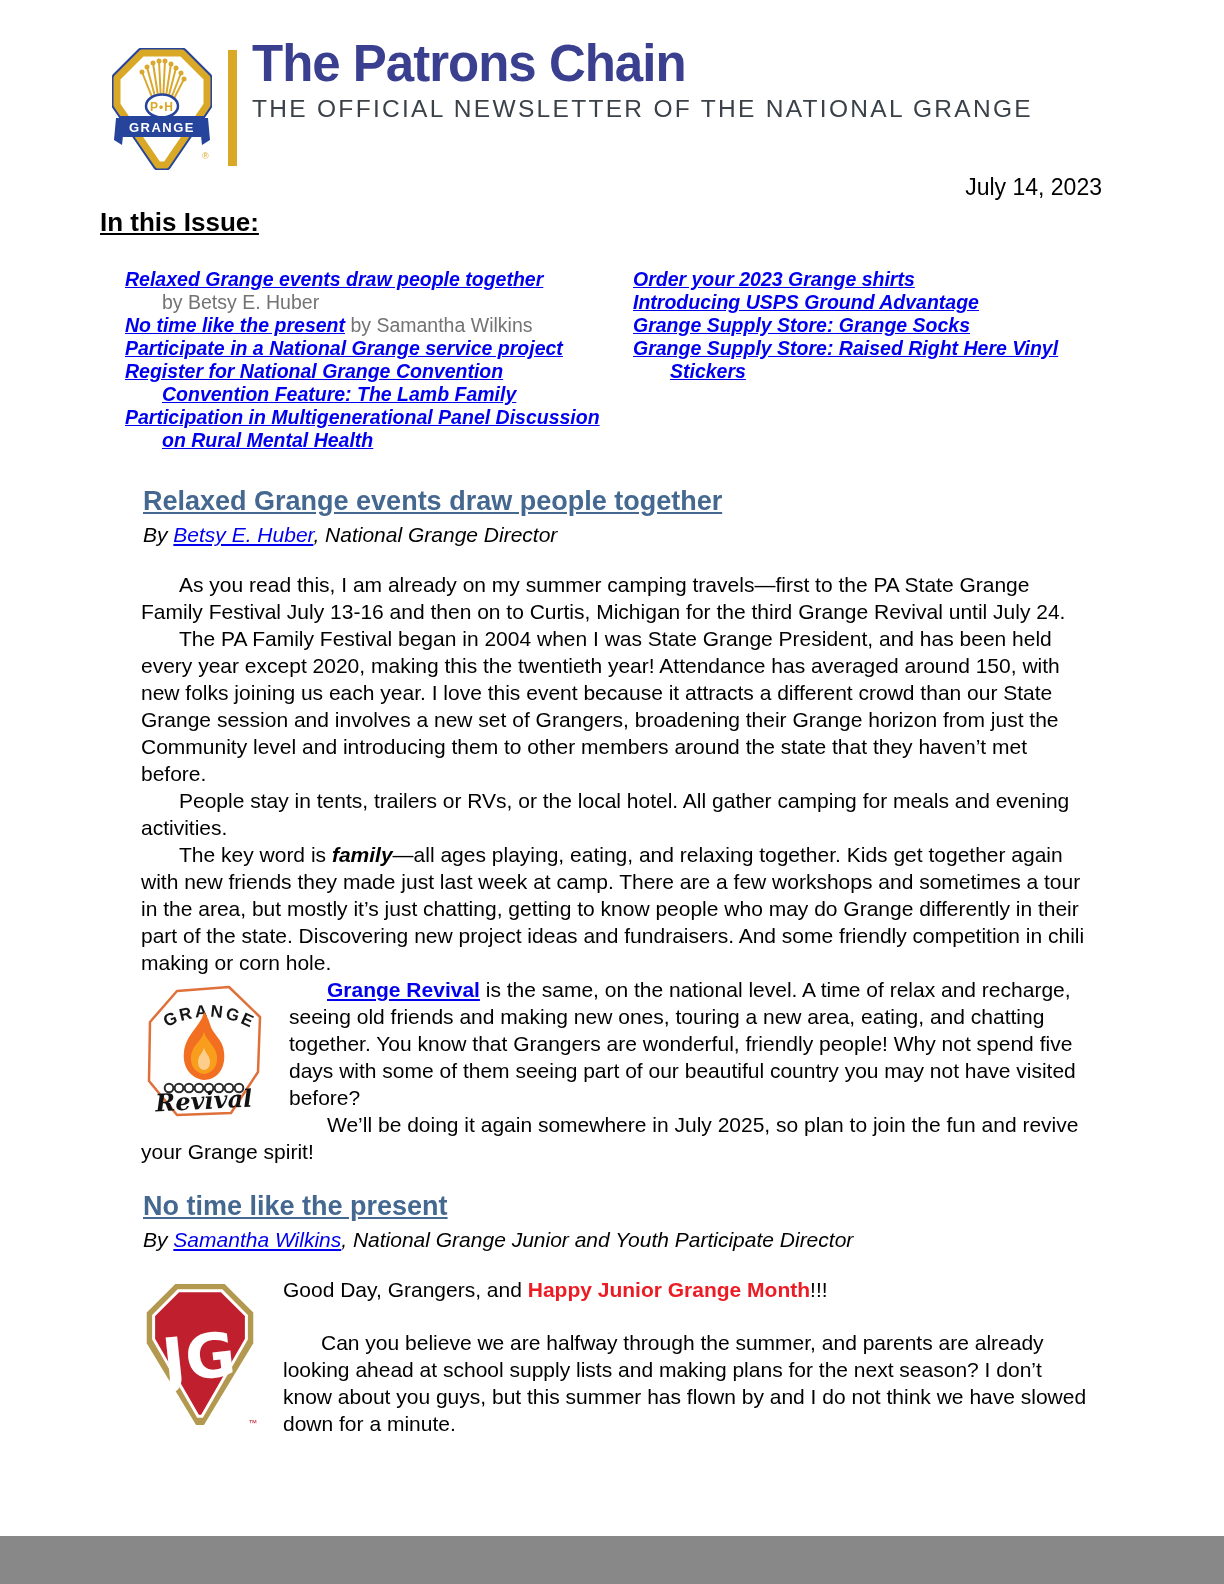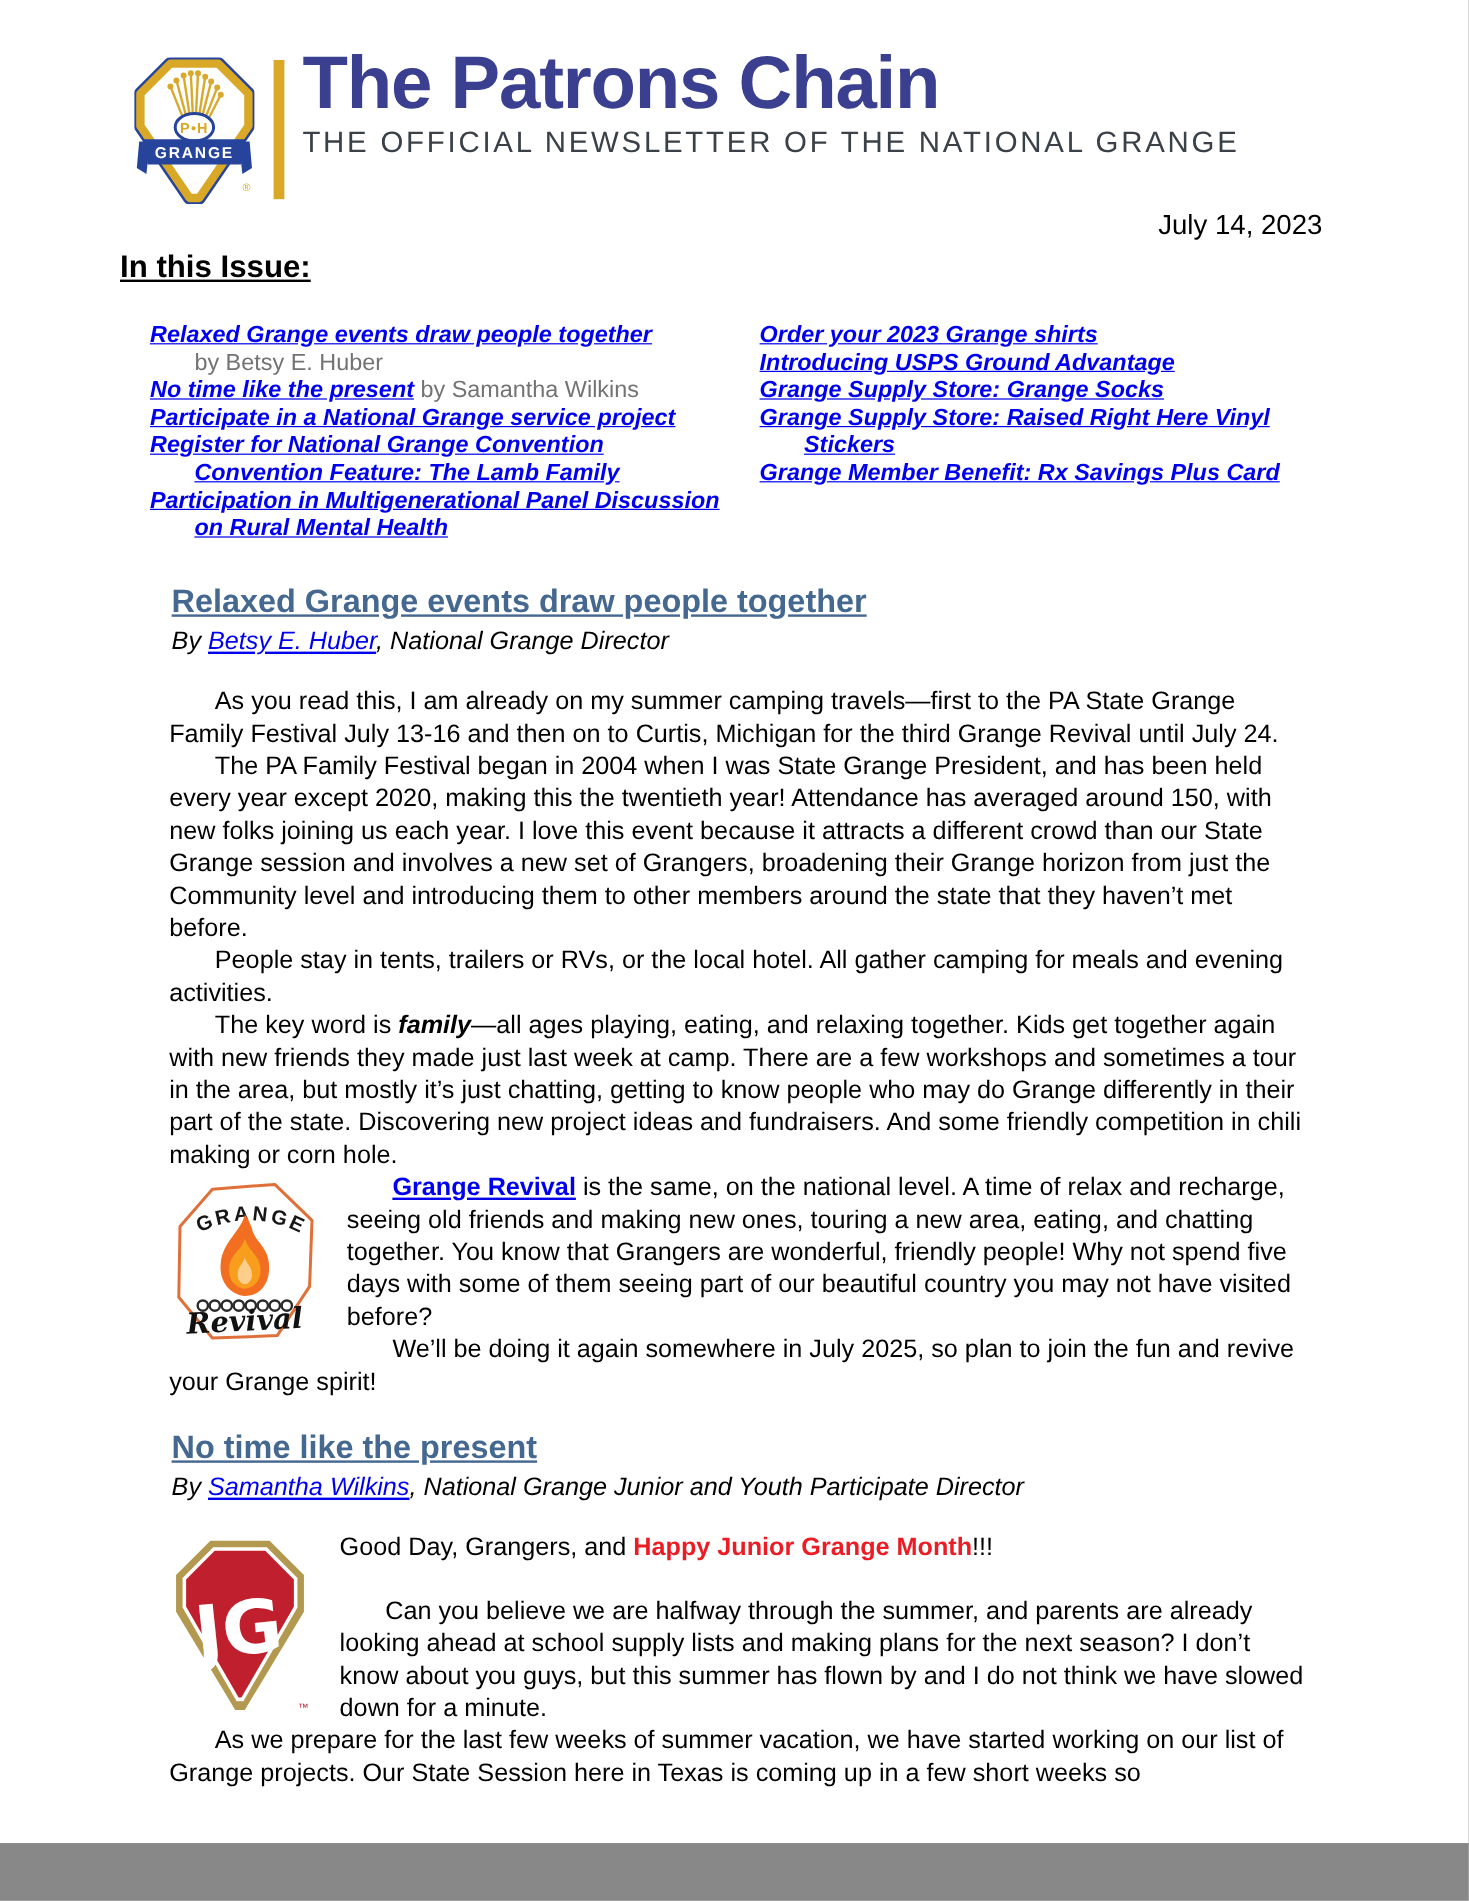--- a/index.html
+++ b/index.html
@@ -5,21 +5,21 @@
   html,body{margin:0;padding:0;background:#888;}
   .page{
     width:1224px;height:1536px;background:#fff;margin:0 auto;position:relative;
     overflow:hidden;font-family:"Liberation Sans",sans-serif;color:#000;
   }
   
   .masthead{display:flex;align-items:flex-start;padding:48px 0 0 112px;}
   .m-logo{width:100px;height:122px;flex:0 0 auto;}
   .gold-bar{width:9px;height:116px;background:#D8A826;margin:2px 15px 0 16px;flex:0 0 auto;}
   .m-text{margin-top:-10px;}
-  .m-title{font-size:62px;font-weight:bold;color:#3A3F8F;line-height:1.02;letter-spacing:-1px;white-space:nowrap;}
+  .m-title{font-size:51px;font-weight:bold;color:#3A3F8F;line-height:1.02;letter-spacing:-1px;white-space:nowrap;}
   .m-tagline{font-size:24.5px;color:#3A4148;letter-spacing:2.3px;margin-top:5px;white-space:nowrap;}
   .date-line{text-align:right;padding-right:122px;font-size:23px;margin-top:4px;}
   
   .toc-heading{margin:6px 0 0 100px;font-size:26px;font-weight:bold;text-decoration:underline;display:inline-block;}
   .toc{display:flex;margin:30px 0 0 125px;}
   .toc-col{font-size:19.5px;line-height:23px;}
   .toc-col.left{width:508px;flex:0 0 auto;}
   .toc-col.right{flex:1 1 auto;}
   .toc-line{white-space:nowrap;}
   .toc-line.indent{padding-left:37px;}
@@ -102,21 +102,20 @@
       <div class="toc-line indent"><a class="toc-link">Convention Feature: The Lamb Family</a><span class="toc-plain"></span></div>
       <div class="toc-line"><a class="toc-link">Participation in Multigenerational Panel Discussion</a><span class="toc-plain"></span></div>
       <div class="toc-line indent"><a class="toc-link">on Rural Mental Health</a><span class="toc-plain"></span></div>
     </div>
     <div class="toc-col right">
       <div class="toc-line"><a class="toc-link">Order your 2023 Grange shirts</a></div>
       <div class="toc-line"><a class="toc-link">Introducing USPS Ground Advantage</a></div>
       <div class="toc-line"><a class="toc-link">Grange Supply Store: Grange Socks</a></div>
       <div class="toc-line"><a class="toc-link">Grange Supply Store: Raised Right Here Vinyl</a></div>
       <div class="toc-line indent"><a class="toc-link">Stickers</a></div>
-      <div class="toc-line"><a class="toc-link">Grange Member Benefit: Rx Savings Plus Card</a></div>
     </div>
   </div>
 
   <div class="article">
     <h2 class="article-title">Relaxed Grange events draw people together</h2>
     <div class="byline">
       <span>By </span><a>Betsy E. Huber</a><span>, National Grange Director</span>
     </div>
     <p class="body-p">As you read this, I am already on my summer camping travels—first to the PA State Grange Family Festival July 13-16 and then on to Curtis, Michigan for the third Grange Revival until July 24.</p>
     <p class="body-p">The PA Family Festival began in 2004 when I was State Grange President, and has been held every year except 2020, making this the twentieth year! Attendance has averaged around 150, with new folks joining us each year. I love this event because it attracts a different crowd than our State Grange session and involves a new set of Grangers, broadening their Grange horizon from just the Community level and introducing them to other members around the state that they haven’t met before.</p>
@@ -157,16 +156,15 @@
     </div>
 
     <svg class="jg-logo" viewBox="0 0 118 150">
       <polygon points="34,4 84,4 113,33 113,64 63,147 55,147 5,64 5,33" fill="#B3984F"></polygon>
       <polygon points="37,11 81,11 106,36 106,60 61,138 57,138 12,60 12,36" fill="#C0202E" stroke="#ffffff" stroke-width="3"></polygon>
       <text x="59" y="100" text-anchor="middle" font-size="62" font-weight="bold" font-family="DejaVu Sans, sans-serif" fill="#ffffff" transform="rotate(-6 59 90)">JG</text>
       <text x="108" y="148" font-size="9" fill="#C0202E">™</text>
     </svg>
     <p class="body-p no-indent gap-below"><span>Good Day, Grangers, and </span><span class="red-bold">Happy Junior Grange Month</span><span>!!!</span></p>
     <p class="body-p">Can you believe we are halfway through the summer, and parents are already looking ahead at school supply lists and making plans for the next season? I don’t know about you guys, but this summer has flown by and I do not think we have slowed down for a minute.</p>
-    <p class="body-p clear-float">As we prepare for the last few weeks of summer vacation, we have started working on our list of Grange projects. Our State Session here in Texas is coming up in a few short weeks so</p>
   </div>
 
 </div>
 
 </body></html>

